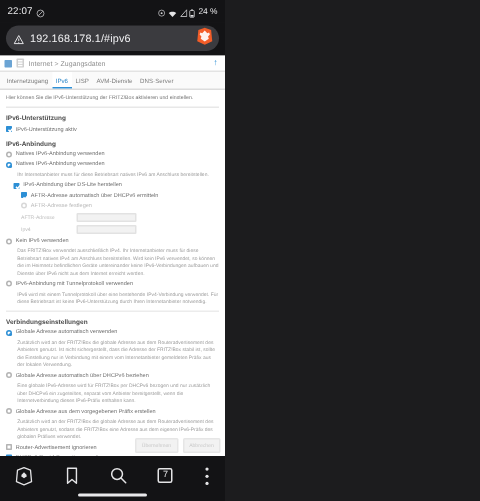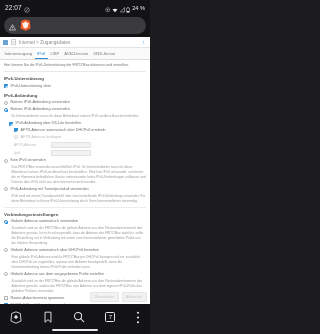--- a/index.html
+++ b/index.html
@@ -170,20 +170,21 @@
 
   <div class="urlbar-wrap">
     <div class="urlbar">
       <span class="ic">
         <svg width="7" height="7" viewBox="0 0 12 12">
             <path d="M6 1.2 L11.2 10.4 L0.8 10.4 Z" fill="none" stroke="#eaeaec" stroke-width="1.1" stroke-linejoin="round"></path>
             <line x1="6" y1="4.6" x2="6" y2="7.4" stroke="#eaeaec" stroke-width="1.1"></line>
             <circle cx="6" cy="8.9" r="0.6" fill="#eaeaec"></circle>
           </svg>
       </span>
+      <span class="url-text">192.168.178.1/#ipv6</span>
       <span class="brave-logo">
         <svg width="11" height="12" viewBox="0 0 22 24">
           <path d="M11 1 L19.5 4 L21 19 L11 23.5 L1 19 L2.5 4 Z" fill="#f35d28"></path>
           <path d="M11 4.6 L7.6 8.2 L5.2 7.4 L4.2 10 L6.6 12.6 L5.6 15.6 L11 19.4 L16.4 15.6 L15.4 12.6 L17.8 10 L16.8 7.4 L14.4 8.2 Z" fill="#ffffff" opacity="0.92"></path>
         </svg>
       </span>
     </div>
   </div>
 
   <div class="page">

